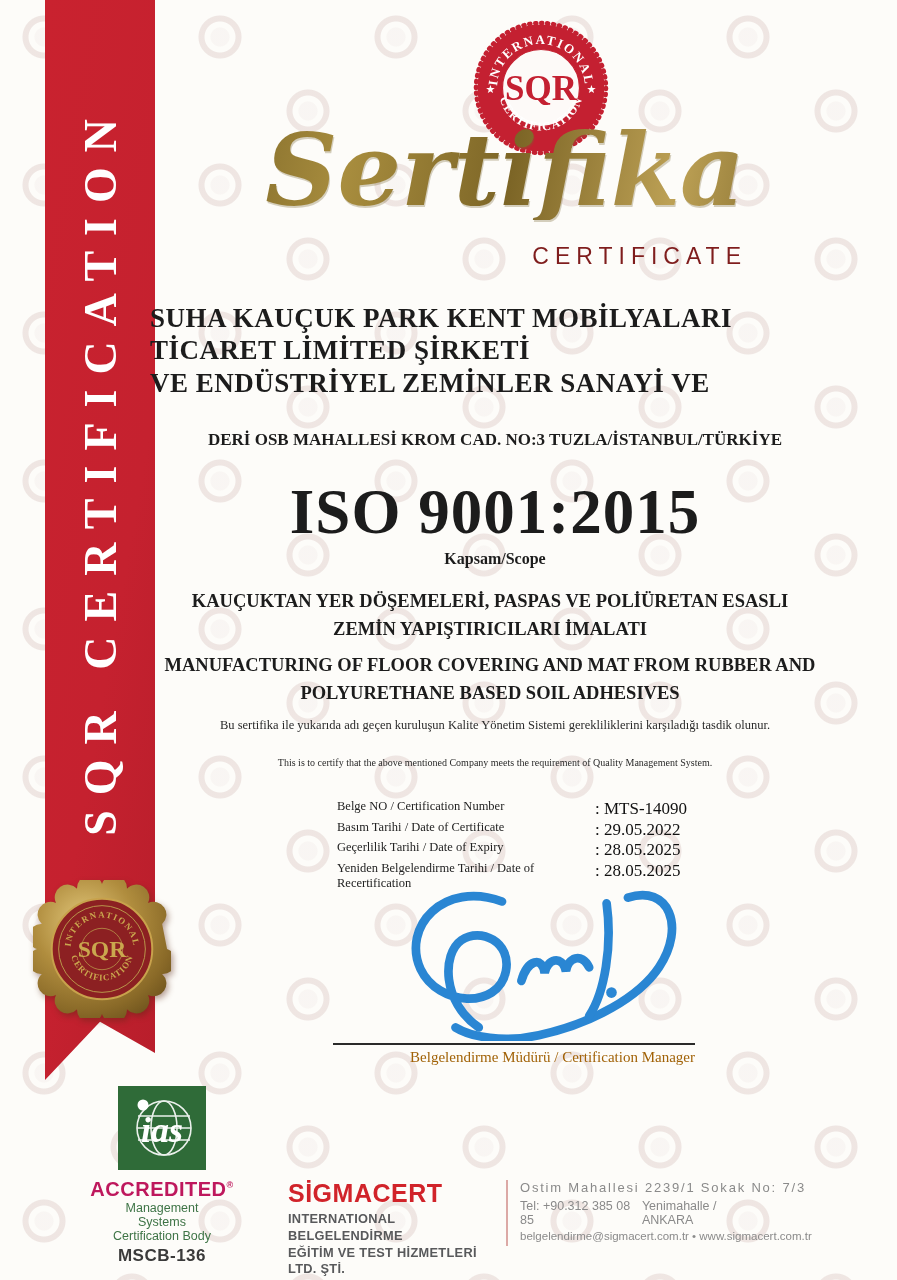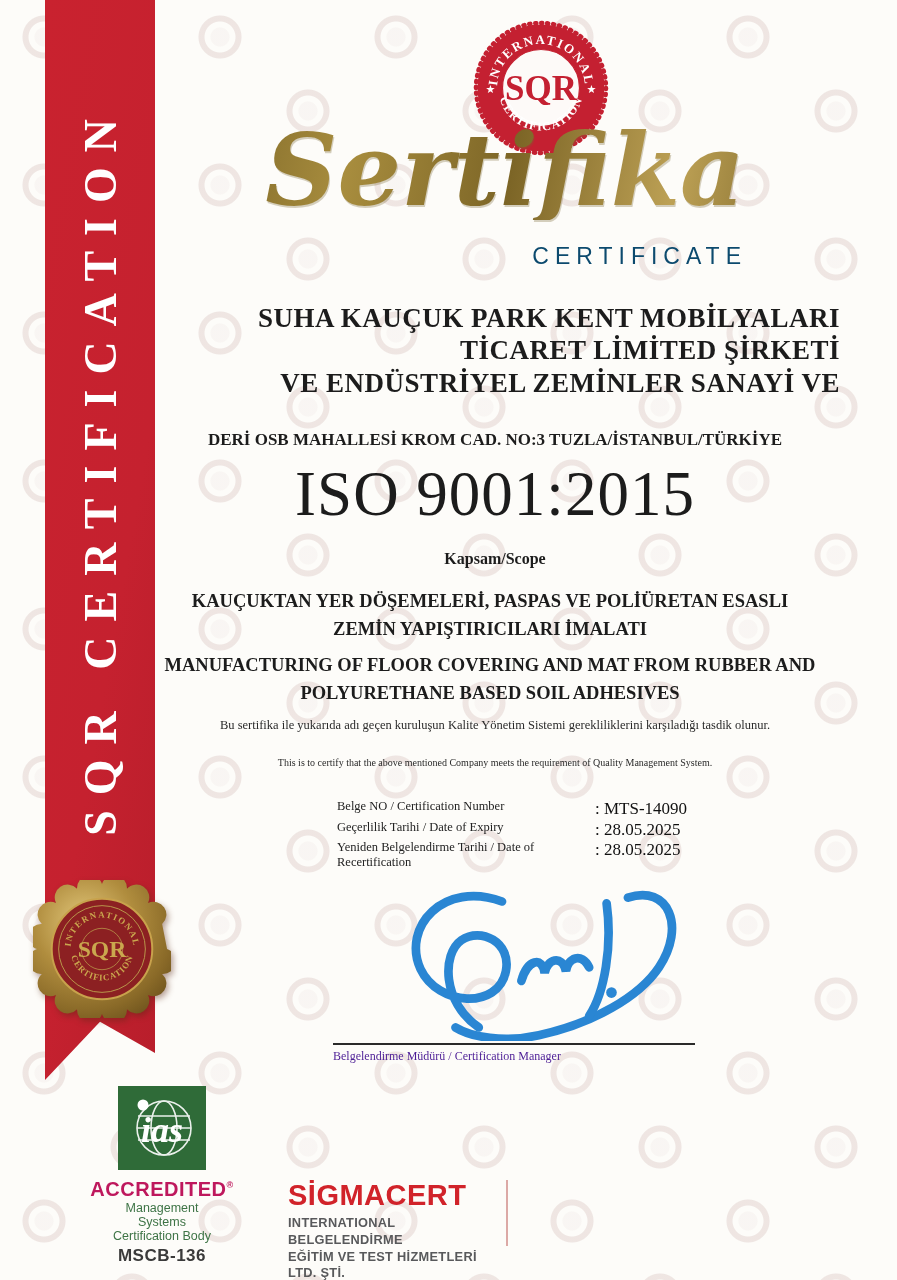--- a/index.html
+++ b/index.html
@@ -42,35 +42,35 @@
   
   .title-script {
     position:absolute; left:160px; top:120px; width:675px; text-align:center; padding-left:15px;
     font-family:"DejaVu Serif", serif; font-style:italic; font-weight:700; font-size:100px; line-height:1;
     background:linear-gradient(100deg,#6f5a20 0%, #a88d3e 28%, #7c6526 52%, #bda155 76%, #6f5a20 100%);
     -webkit-background-clip:text; background-clip:text; color:transparent;
     filter:drop-shadow(1px 2px 0 rgba(120,100,45,.30));
   }
   .title-caps {
     position:absolute; left:160px; top:243px; width:675px; text-align:right; padding-right:88px;
-    font-family:"Liberation Sans", sans-serif; font-size:23px; letter-spacing:6px; color:#0c4a6e; font-weight:400;
+    font-family:"Liberation Sans", sans-serif; font-size:23px; letter-spacing:6px; color:#7f1d1d; font-weight:400;
   }
 
   
   .company {
-    position:absolute; left:150px; top:302px; width:690px; text-align:right;
+    position:absolute; left:150px; top:302px; width:690px; text-align:left;
     font-weight:700; font-size:27px; line-height:1.2; letter-spacing:.5px;
   }
   .address {
     position:absolute; left:150px; top:430px; width:690px; text-align:center;
     font-weight:700; font-size:17px;
   }
   .iso {
-    position:absolute; left:150px; top:458px; width:690px; text-align:center;
-    font-weight:400; font-size:63px; letter-spacing:1px;
+    position:absolute; left:150px; top:476px; width:690px; text-align:center;
+    font-weight:700; font-size:63px; letter-spacing:1px;
   }
   .kapsam {
     position:absolute; left:150px; top:550px; width:690px; text-align:center;
     font-weight:700; font-size:16px;
   }
   .scope-tr {
     position:absolute; left:118px; top:588px; width:660px; margin-left:42px; text-align:center;
     font-weight:700; font-size:18.5px; line-height:1.5;
   }
   .scope-en {
@@ -89,33 +89,33 @@
   
   .details { position:absolute; left:337px; top:799px; width:420px; }
   .detail-row { display:flex; align-items:flex-start; height:20.5px; }
   .detail-label { flex:0 0 258px; font-size:12.5px; color:#222; }
   .detail-value { font-size:17px; color:#111; white-space:nowrap; }
 
   
   .signature { position:absolute; left:368px; top:886px; }
   .sig-line { position:absolute; left:333px; top:1043px; width:362px; border-top:2px solid #2a2a2a; }
   .sig-caption {
-    position:absolute; left:333px; top:1049px; width:362px; text-align:left;
-    font-size:12px; color:#4c1d95;
+    position:absolute; left:333px; top:1049px; width:362px; text-align:right;
+    font-size:15px; color:#a16207;
   }
 
   
   .ias-block { position:absolute; left:62px; top:1086px; width:200px; text-align:center; font-family:"Liberation Sans", sans-serif; }
   .ias-accredited { margin-top:4px; font-size:20px; font-weight:700; color:#be185d; letter-spacing:.5px; }
   .ias-accredited sup { font-size:9px; }
   .ias-line { font-size:12.5px; line-height:1.12; color:#3e7446; }
   .ias-code { margin-top:3px; font-size:17px; font-weight:700; color:#3a3a3a; letter-spacing:.5px; }
 
   .sigmacert-block { position:absolute; left:288px; top:1180px; width:215px; font-family:"Liberation Sans", sans-serif; }
-  .sigmacert-name { font-size:29px; font-weight:700; color:#d1232a; letter-spacing:.5px; line-height:1.05; }
+  .sigmacert-name { font-size:25px; font-weight:700; color:#d1232a; letter-spacing:.5px; line-height:1.05; }
   .sigmacert-sub { margin-top:5px; font-size:12.8px; font-weight:700; color:#58595b; letter-spacing:.3px; line-height:1.3; }
 
   .footer-divider { position:absolute; left:506px; top:1180px; width:2px; height:66px; background:#dca9a6; }
 
   .contact-block { position:absolute; left:520px; top:1180px; width:245px; font-family:"Liberation Sans", sans-serif; color:#8a8a8a; }
   .contact-l1 { font-size:13px; letter-spacing:1.8px; white-space:nowrap; }
   .contact-l2 { display:flex; justify-content:space-between; margin-top:4px; font-size:12.5px; }
   .contact-l3 { margin-top:3px; font-size:11.5px; white-space:nowrap; }
 
   svg text { font-family:"Liberation Serif", serif; }
@@ -189,20 +189,24 @@
   <div class="scope-tr">KAUÇUKTAN YER DÖŞEMELERİ, PASPAS VE POLİÜRETAN ESASLI ZEMİN YAPIŞTIRICILARI İMALATI</div>
   <div class="scope-en">MANUFACTURING OF FLOOR COVERING AND MAT FROM RUBBER AND POLYURETHANE BASED SOIL ADHESIVES</div>
 
   <div class="att-tr">Bu sertifika ile yukarıda adı geçen kuruluşun Kalite Yönetim Sistemi gerekliliklerini karşıladığı tasdik olunur.</div>
   <div class="att-en">This is to certify that the above mentioned Company meets the requirement of Quality Management System.</div>
 
   <div class="details">
     <div class="detail-row">
       <span class="detail-label">Belge NO / Certification Number</span>
       <span class="detail-value">: MTS-14090</span>
+    </div>
+    <div class="detail-row">
+      <span class="detail-label">Basım Tarihi / Date of Certificate</span>
+      <span class="detail-value">: 29.05.2022</span>
     </div>
     <div class="detail-row">
       <span class="detail-label">Geçerlilik Tarihi / Date of Expiry</span>
       <span class="detail-value">: 28.05.2025</span>
     </div>
     <div class="detail-row">
       <span class="detail-label">Yeniden Belgelendirme Tarihi / Date of Recertification</span>
       <span class="detail-value">: 28.05.2025</span>
     </div>
   </div>
@@ -242,14 +246,22 @@
   <div class="sigmacert-block">
     <div class="sigmacert-name">SİGMACERT</div>
     <div class="sigmacert-sub">
       <div>INTERNATIONAL BELGELENDİRME</div>
       <div>EĞİTİM VE TEST HİZMETLERİ LTD. ŞTİ.</div>
     </div>
   </div>
 
   <div class="footer-divider"></div>
 
+  <div class="contact-block">
+    <div class="contact-l1">Ostim Mahallesi 2239/1 Sokak No: 7/3</div>
+    <div class="contact-l2">
+      <span>Tel: +90.312 385 08 85</span>
+      <span>Yenimahalle / ANKARA</span>
+    </div>
+    <div class="contact-l3">belgelendirme@sigmacert.com.tr • www.sigmacert.com.tr</div>
+  </div>
 
 </div>
 
 </body></html>

